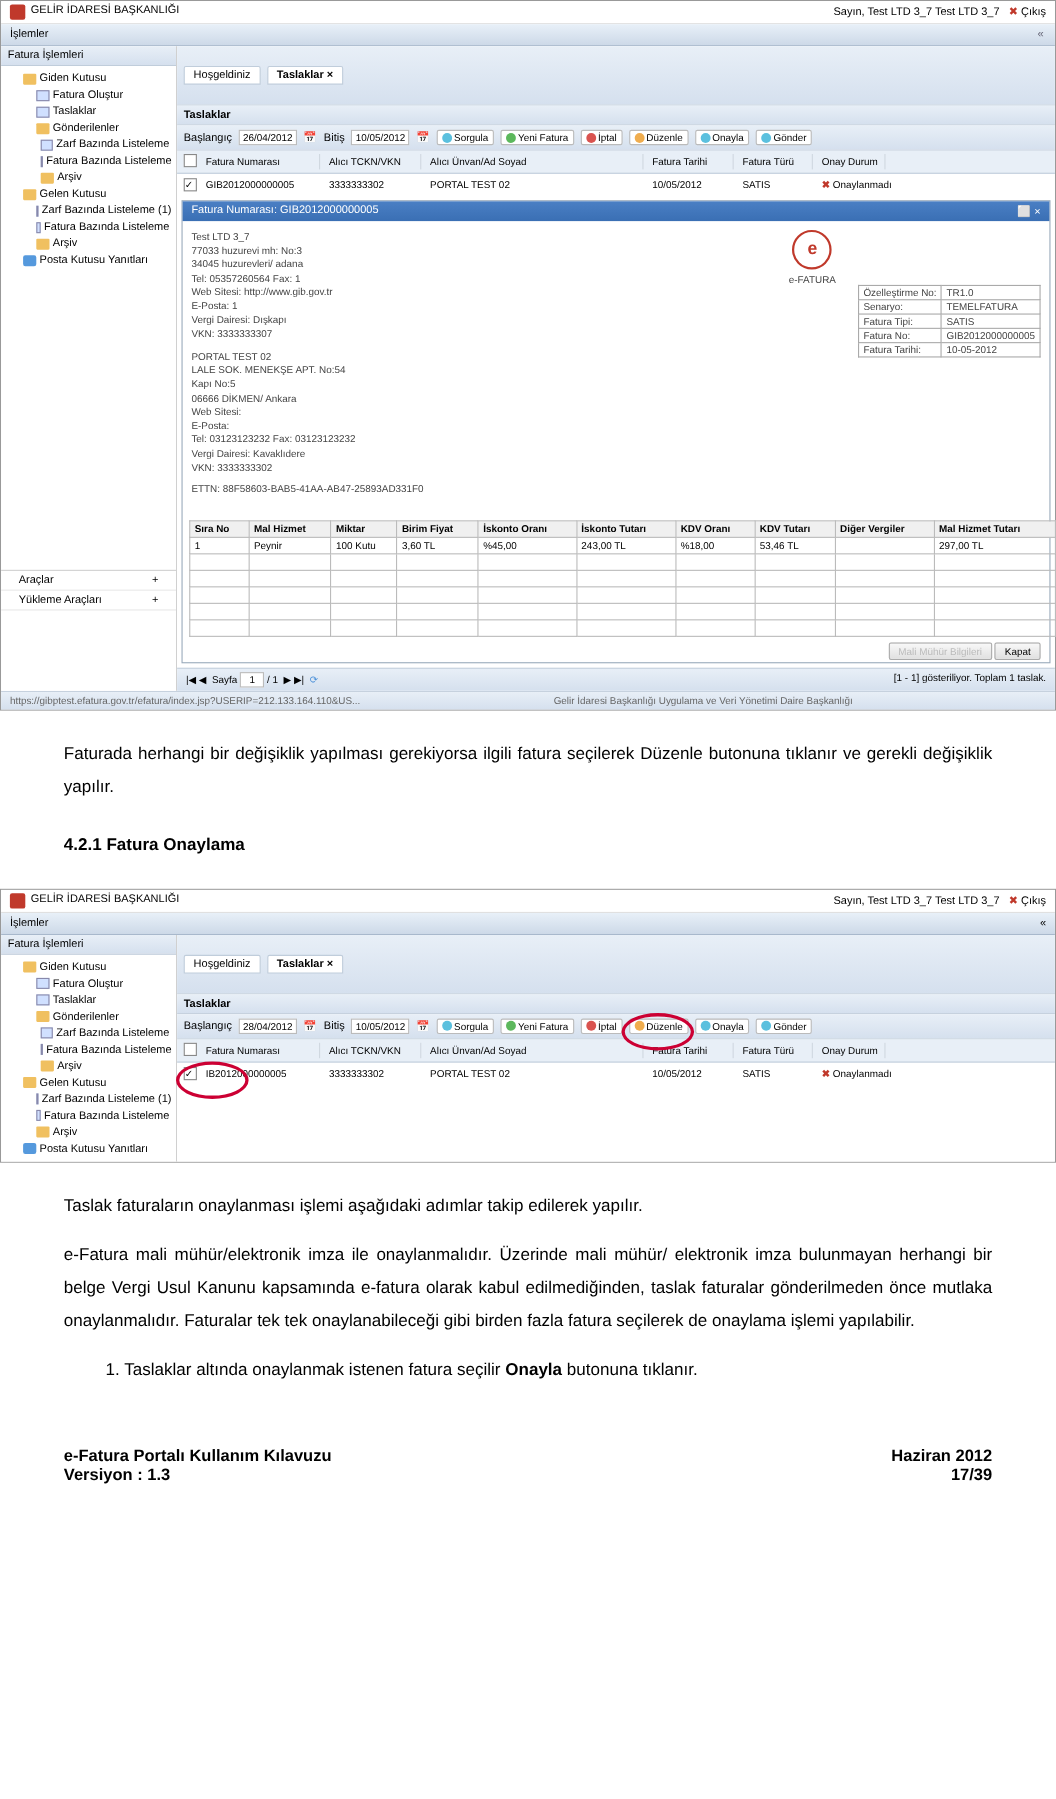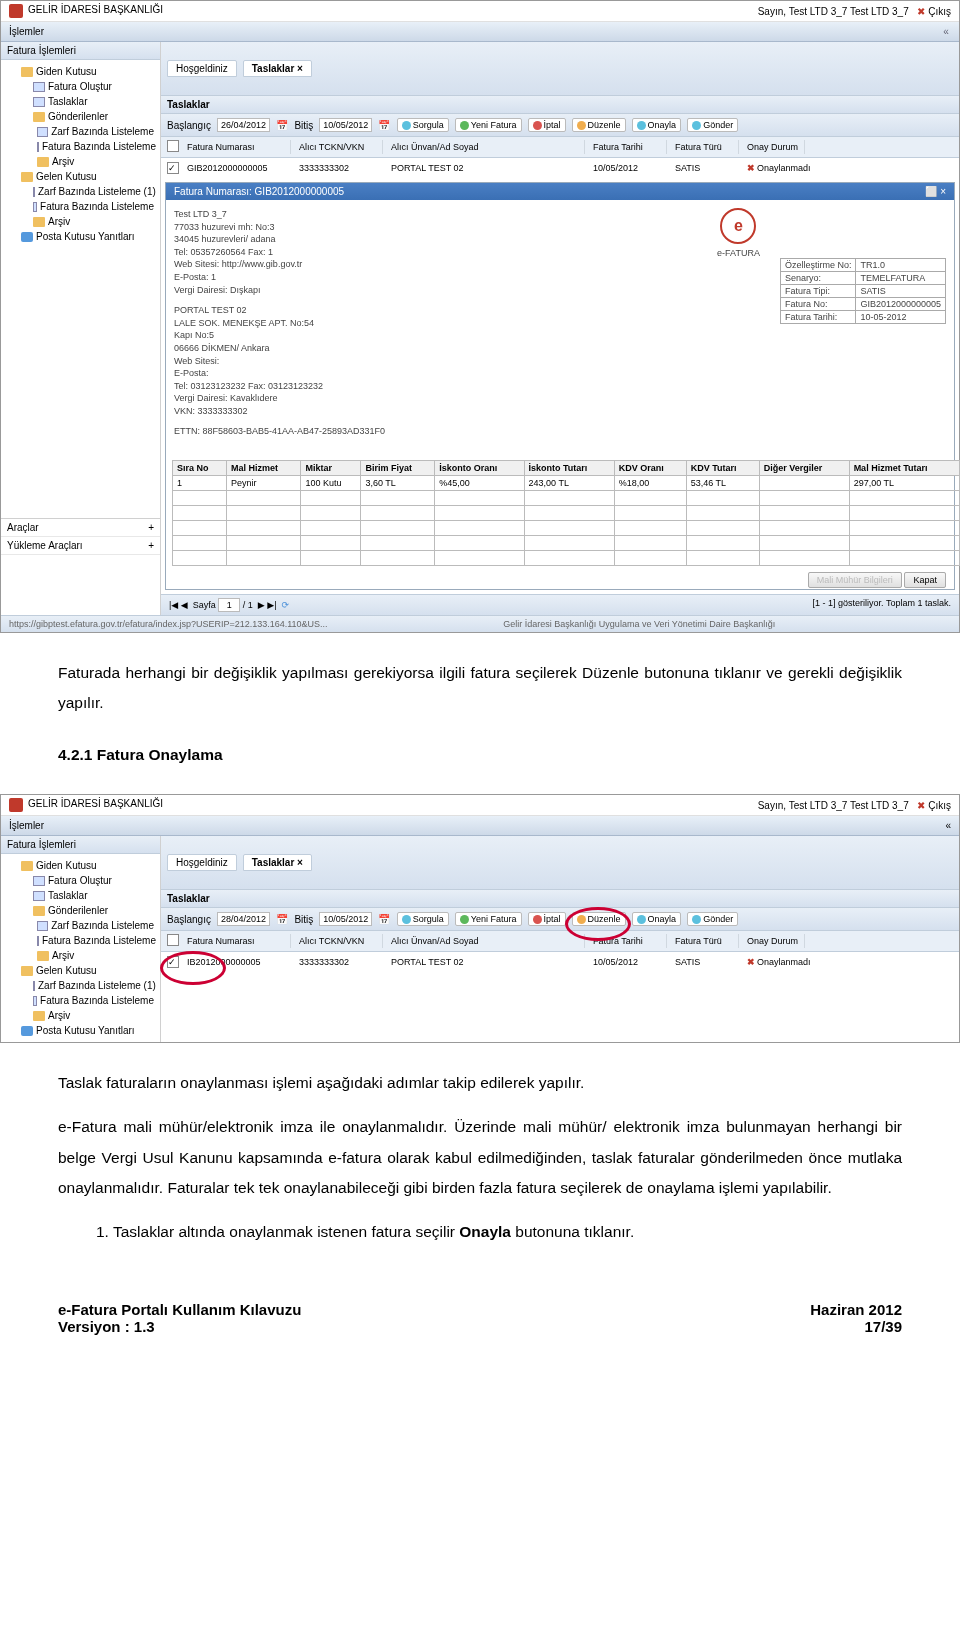--- a/index.html
+++ b/index.html
@@ -45,21 +45,21 @@
 .efat-logo{width:36px;height:36px;border:2px solid #c0392b;border-radius:50%;margin:0 auto 4px;position:relative;display:flex;align-items:center;justify-content:center;color:#c0392b;font-weight:bold;font-size:16px}
 .info-table{border-collapse:collapse;font-size:9px;margin-top:50px}
 .info-table td{border:1px solid #aaa;padding:1px 4px}
 .line-table{width:100%;border-collapse:collapse;margin:16px 6px 4px 6px;font-size:9px}
 .line-table th,.line-table td{border:1px solid #bbb;padding:2px 4px;text-align:left}
 .line-table th{background:#f0f0f0}
 .btn-row{text-align:right;padding:4px 8px}
 .btn{background:linear-gradient(#f8f8f8,#e0e0e0);border:1px solid #aaa;padding:2px 8px;font-size:9px;border-radius:2px;margin-left:0}
 .pager{background:linear-gradient(#e8eff7,#d5e0ee);padding:3px 8px;display:flex;justify-content:space-between;font-size:9px;border-top:1px solid #c0cddb}
 .side-bot{border-top:1px solid #d0d0d0}
-.side-bot-row{padding:3px 6px;display:flex;justify-content:space-between;font-size:10px;border-bottom:1px solid #e8e8e8}
+.side-bot-row{padding:3px 16px;display:flex;justify-content:space-between;font-size:10px;border-bottom:1px solid #e8e8e8}
 .bodytext{font-family:Arial;font-size:15.5px;line-height:1.95;padding:10px 58px;text-align:justify}
 .bodytext p{margin-bottom:14px}
 .sec-title{font-weight:bold;margin:22px 0 12px}
 .list-ind{margin-left:38px}
 .footer{padding:30px 58px 10px;font-size:15px;display:flex;justify-content:space-between;font-weight:bold}
 .xicon{color:#c0392b;font-weight:bold}
 .collapse-ico{display:inline-block;width:10px;text-align:center;color:#667}
 </style>
 </head>
 <body>
@@ -209,20 +209,21 @@
         <div class="detail-body">
           <div class="left-info">
             <div class="info-block">
               <div>Test LTD 3_7</div>
               <div>77033 huzurevi mh: No:3</div>
               <div>34045 huzurevleri/ adana</div>
               <div>Tel: 05357260564 Fax: 1</div>
               <div>Web Sitesi: http://www.gib.gov.tr</div>
               <div>E-Posta: 1</div>
               <div>Vergi Dairesi: Dışkapı</div>
+              <div>VKN: 3333333307</div>
             </div>
             <div class="info-block">
               <div>PORTAL TEST 02</div>
               <div>LALE SOK. MENEKŞE APT. No:54</div>
               <div>Kapı No:5</div>
               <div>06666 DİKMEN/ Ankara</div>
               <div>Web Sitesi:</div>
               <div>E-Posta:</div>
               <div>Tel: 03123123232 Fax: 03123123232</div>
               <div>Vergi Dairesi: Kavaklıdere</div>

